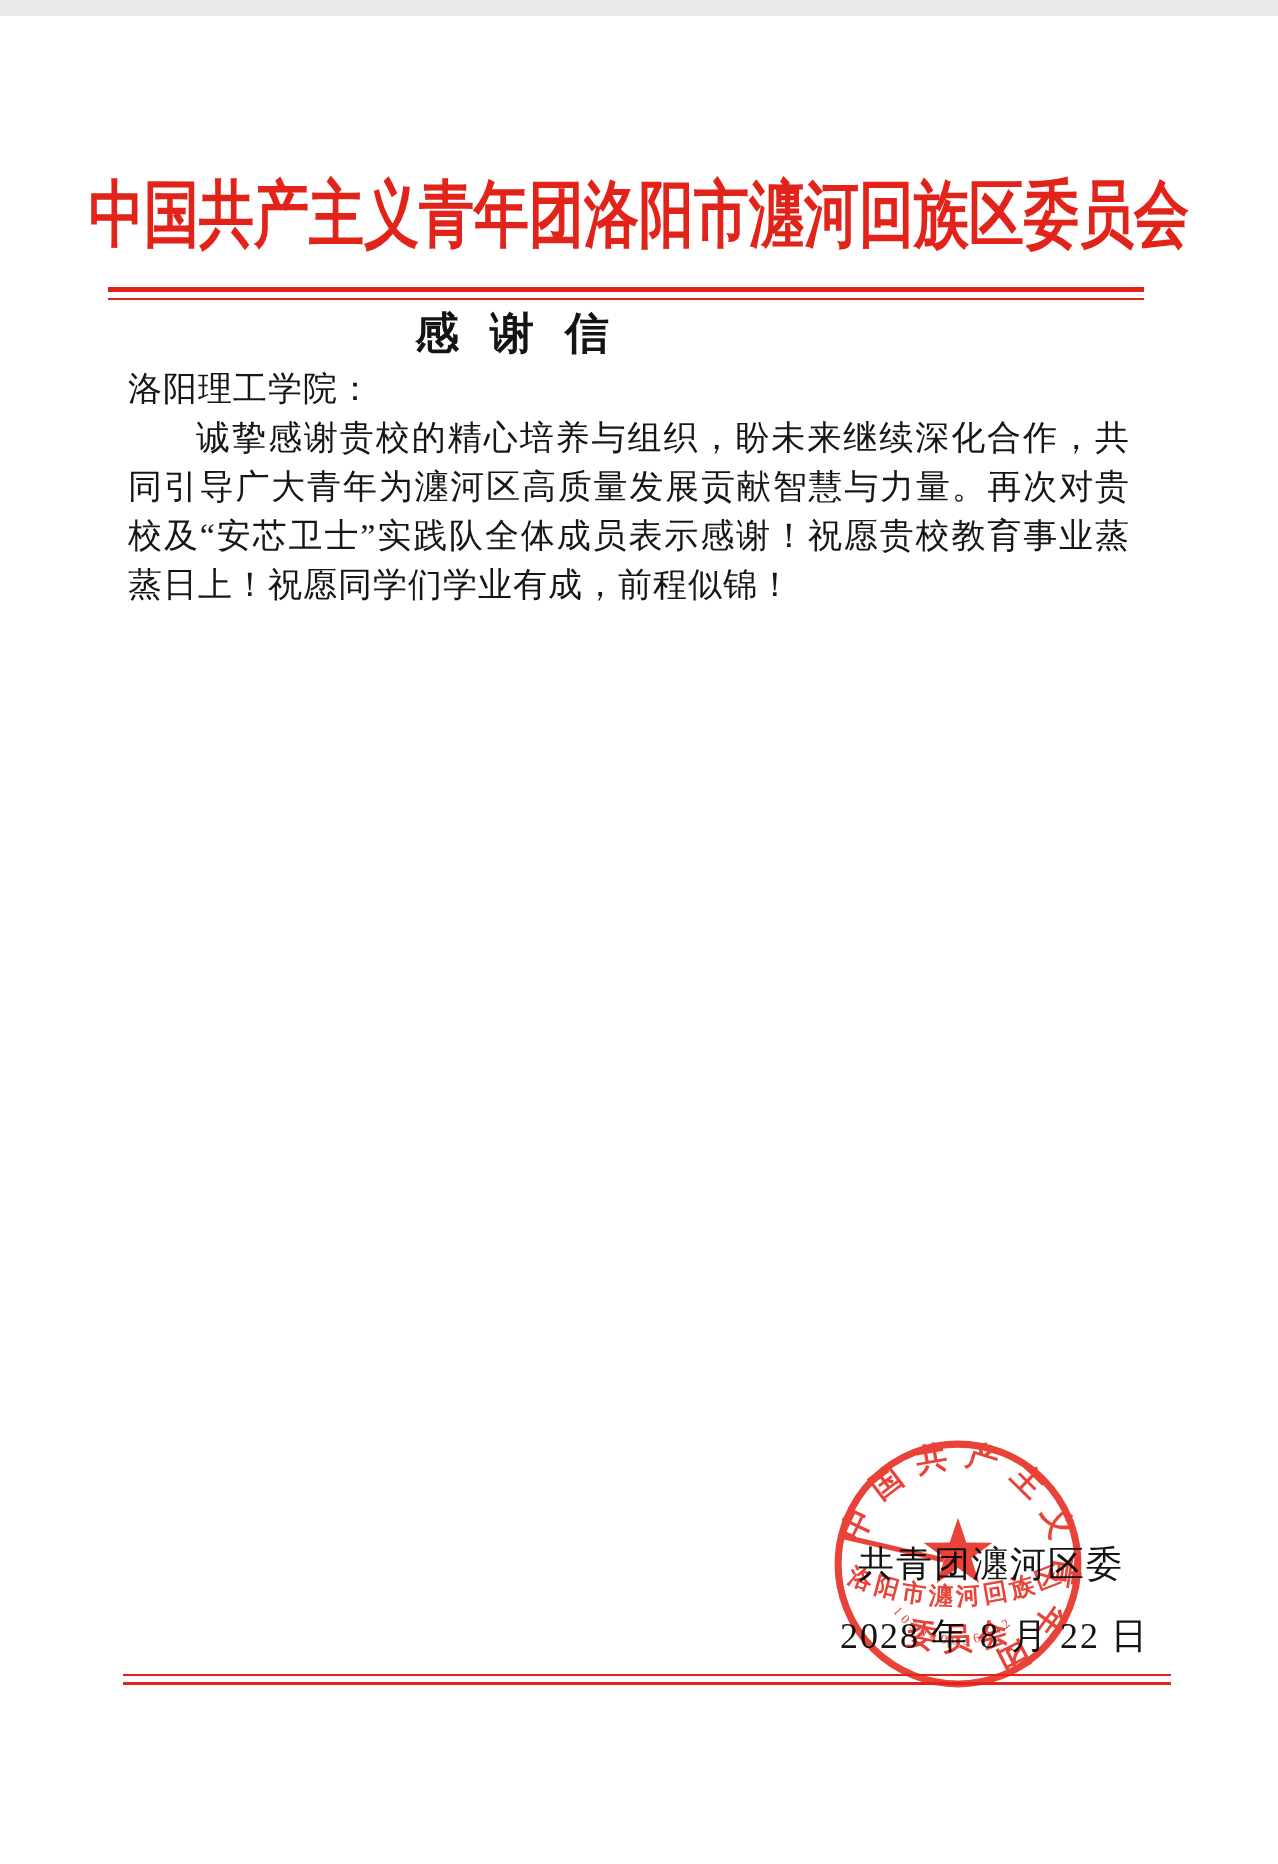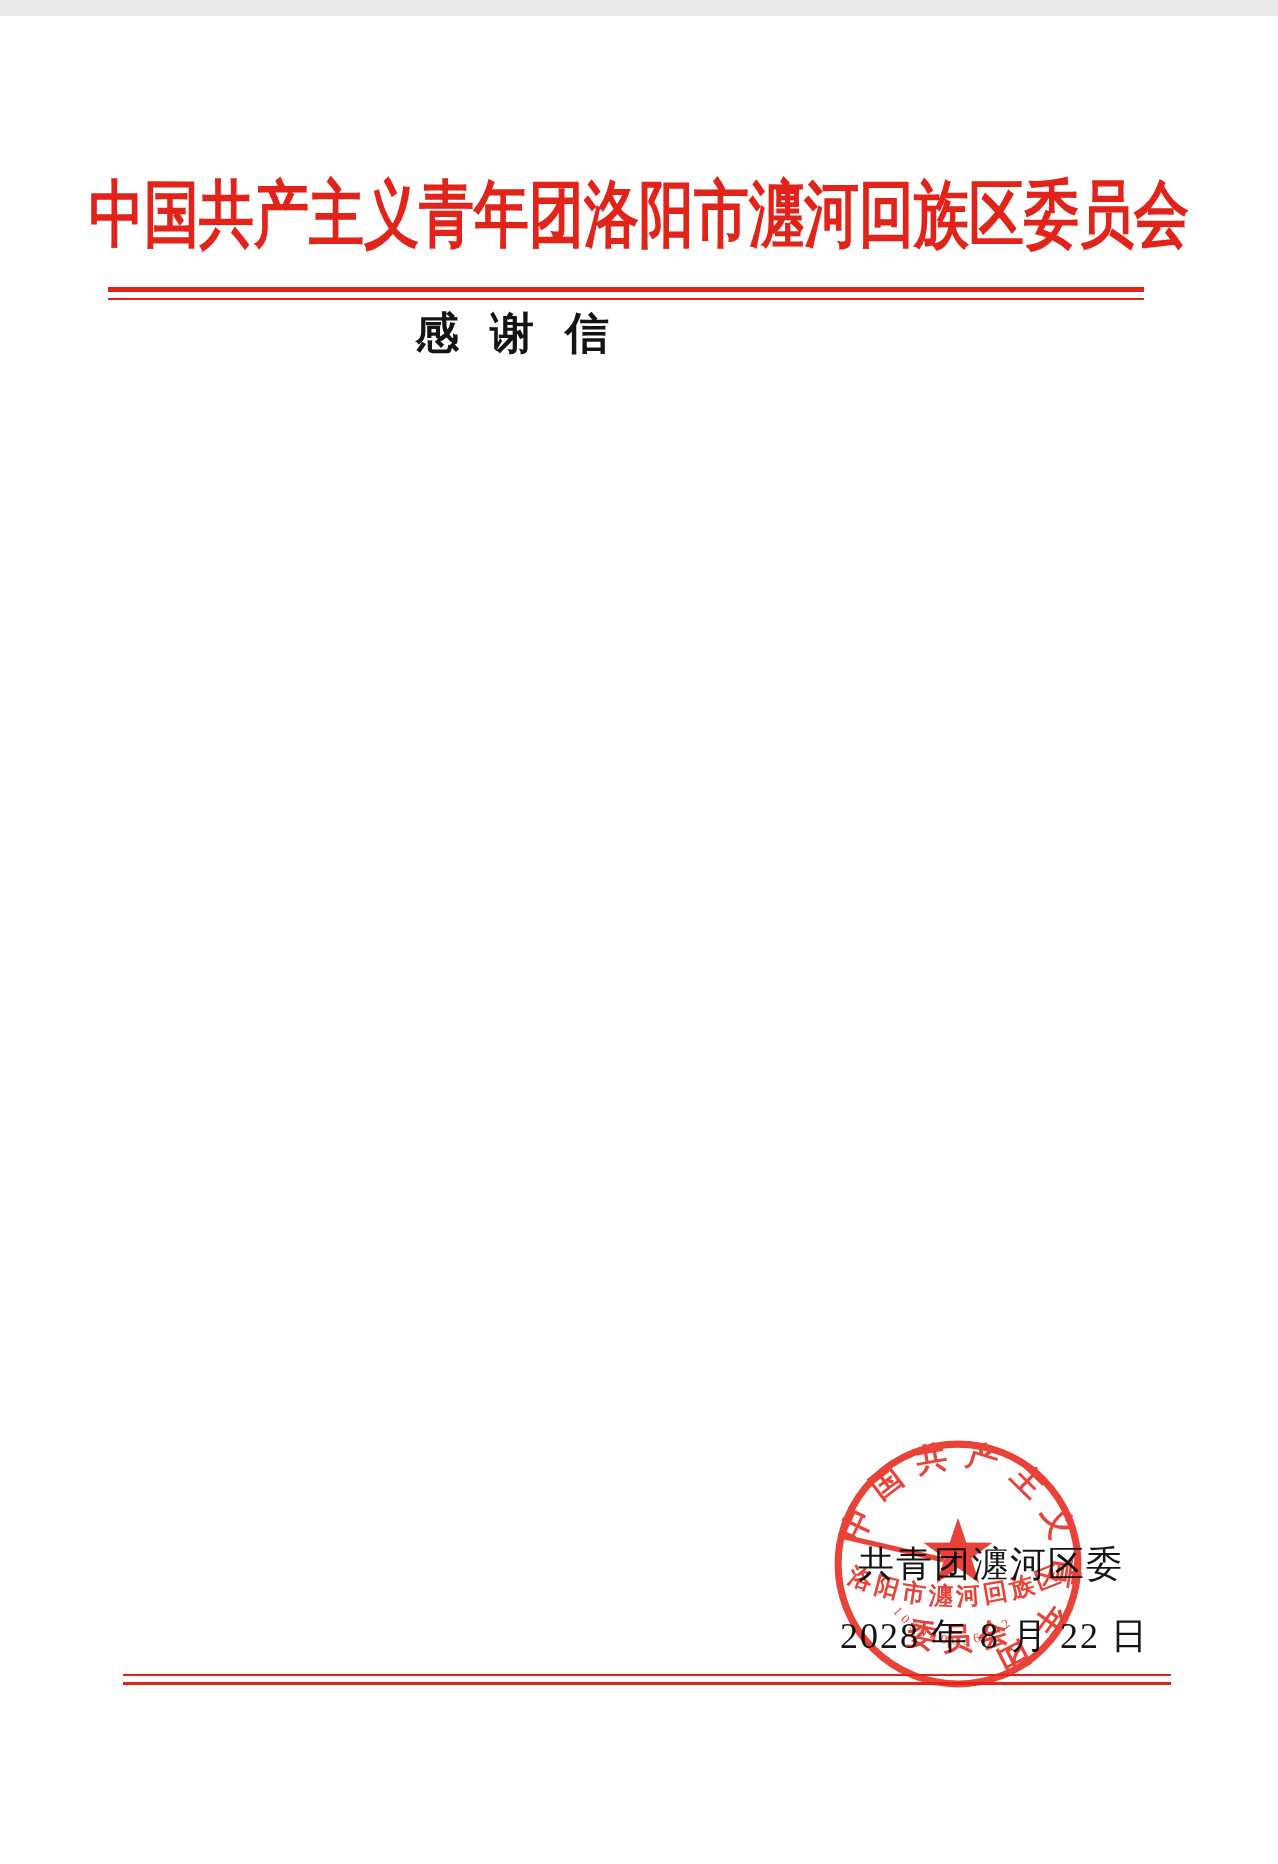--- a/index.html
+++ b/index.html
@@ -59,20 +59,22 @@
   <h1 class="org-title">中国共产主义青年团洛阳市瀍河回族区委员会</h1>
 
   <div class="rule-top">
     <div class="r1"></div>
     <div class="r2"></div>
   </div>
 
   <h2 class="letter-title">感 谢 信</h2>
 
   <div class="body">
+    <p class="salutation">洛阳理工学院：</p>
+    <p class="para">诚挚感谢贵校的精心培养与组织，盼未来继续深化合作，共同引导广大青年为瀍河区高质量发展贡献智慧与力量。再次对贵校及“安芯卫士”实践队全体成员表示感谢！祝愿贵校教育事业蒸蒸日上！祝愿同学们学业有成，前程似锦！</p>
   </div>
 
   <div class="sign-block">
     <div class="signature">共青团瀍河区委</div>
     <div class="date">2028 年 8 月 22 日</div>
   </div>
 
   <svg class="stamp" viewBox="0 0 264 264" aria-hidden="true">
     <defs>
       <path id="arcOuter" d="M132,132 m-97,0 a97,97 0 1,1 194,0 a97,97 0 1,1 -194,0"></path>

